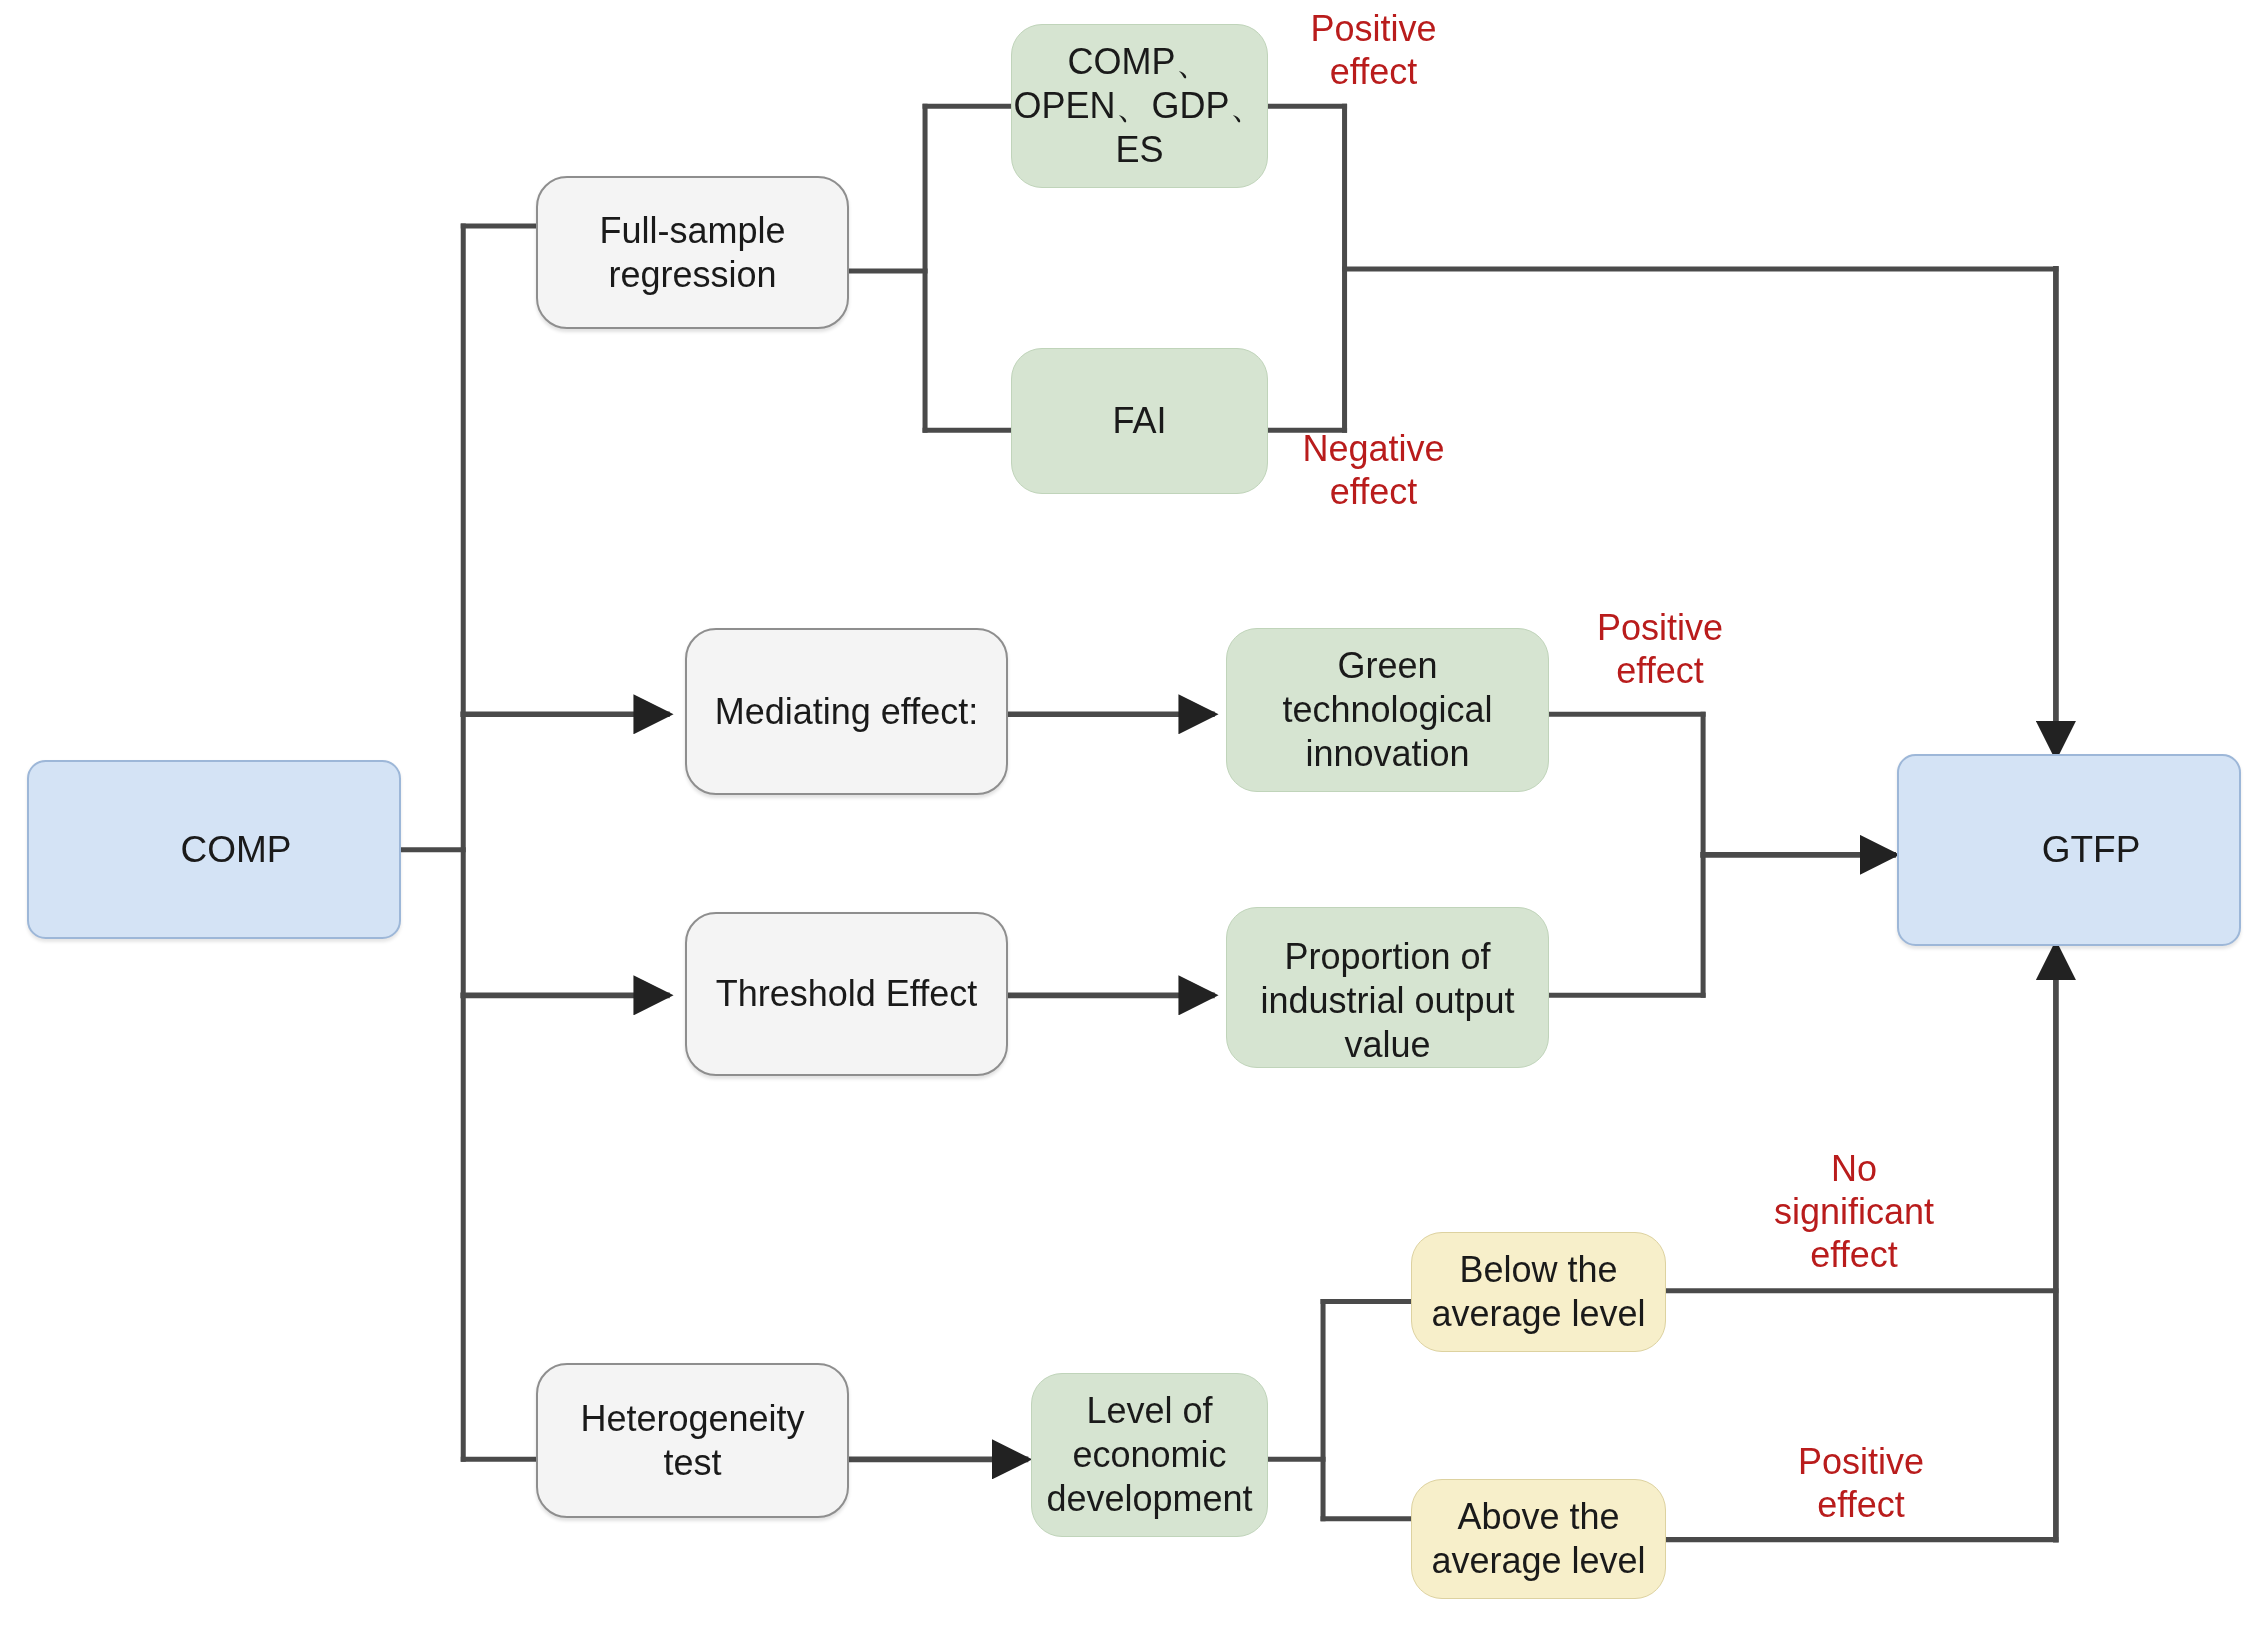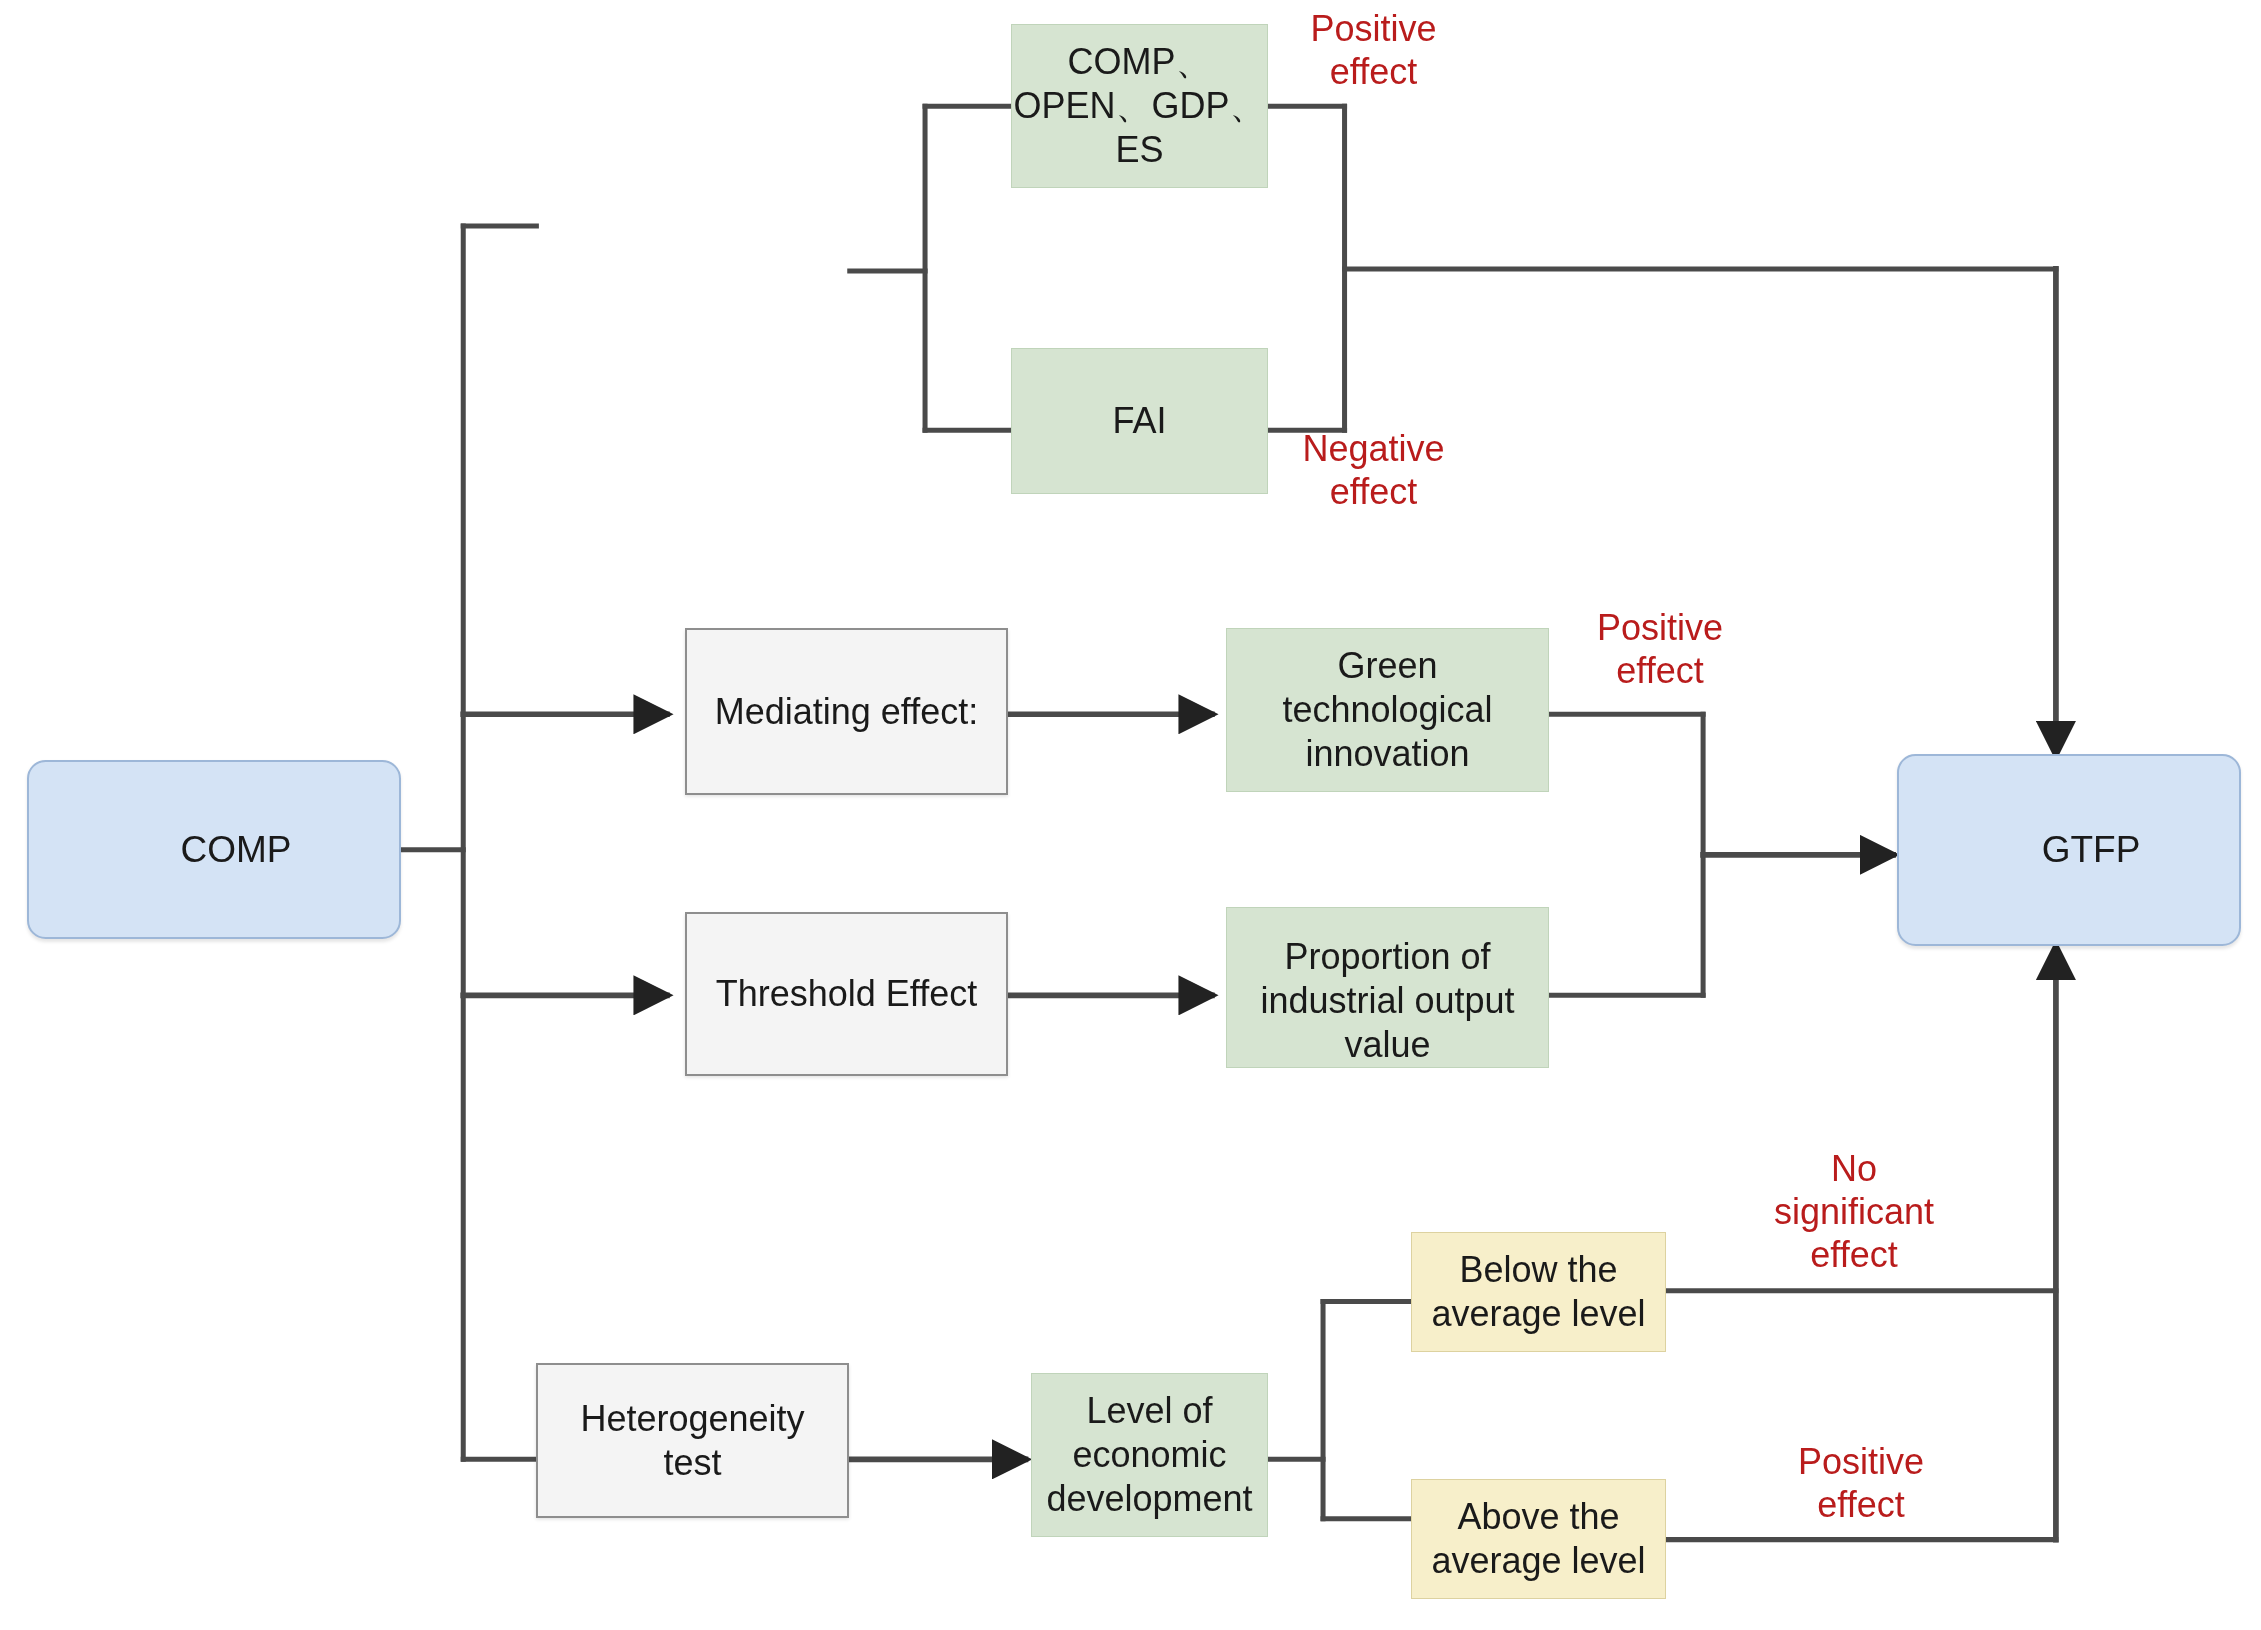--- a/index.html
+++ b/index.html
@@ -25,20 +25,21 @@
   .node {
     position: absolute;
     box-sizing: border-box;
     display: flex;
     align-items: center;
     justify-content: center;
     text-align: center;
     color: #1a1a1a;
     line-height: 1.22;
     white-space: pre-line;
+    border-radius: 31px;
   }
   .node-rounded {
     border: 2.2px solid #9db7d8;
     border-radius: 18.6px;
     background: #d4e3f5;
     font-size: 37px;
     box-shadow: 0 2.2px 3.6px rgba(0,0,0,0.10);
     padding-left: 44px;
   }
   .node-grey {
@@ -130,20 +131,24 @@
   </svg>
 
   <div class="node node-rounded" style="left:27px; top:760px; width:374px; height:179px;">
     <span>COMP</span>
   </div>
 
   <div class="node node-rounded" style="left:1897px; top:754px; width:344px; height:192px;">
     <span>GTFP</span>
   </div>
 
+  <div class="node node-grey" style="left:536px; top:176px; width:313px; height:153px;">
+    <span>Full-sample
+regression</span>
+  </div>
 
   <div class="node node-grey" style="left:685px; top:628px; width:323px; height:167px;">
     <span>Mediating effect:</span>
   </div>
 
   <div class="node node-grey" style="left:685px; top:912px; width:323px; height:164px;">
     <span>Threshold Effect</span>
   </div>
 
   <div class="node node-grey" style="left:536px; top:1363px; width:313px; height:155px;align-items:center;">

